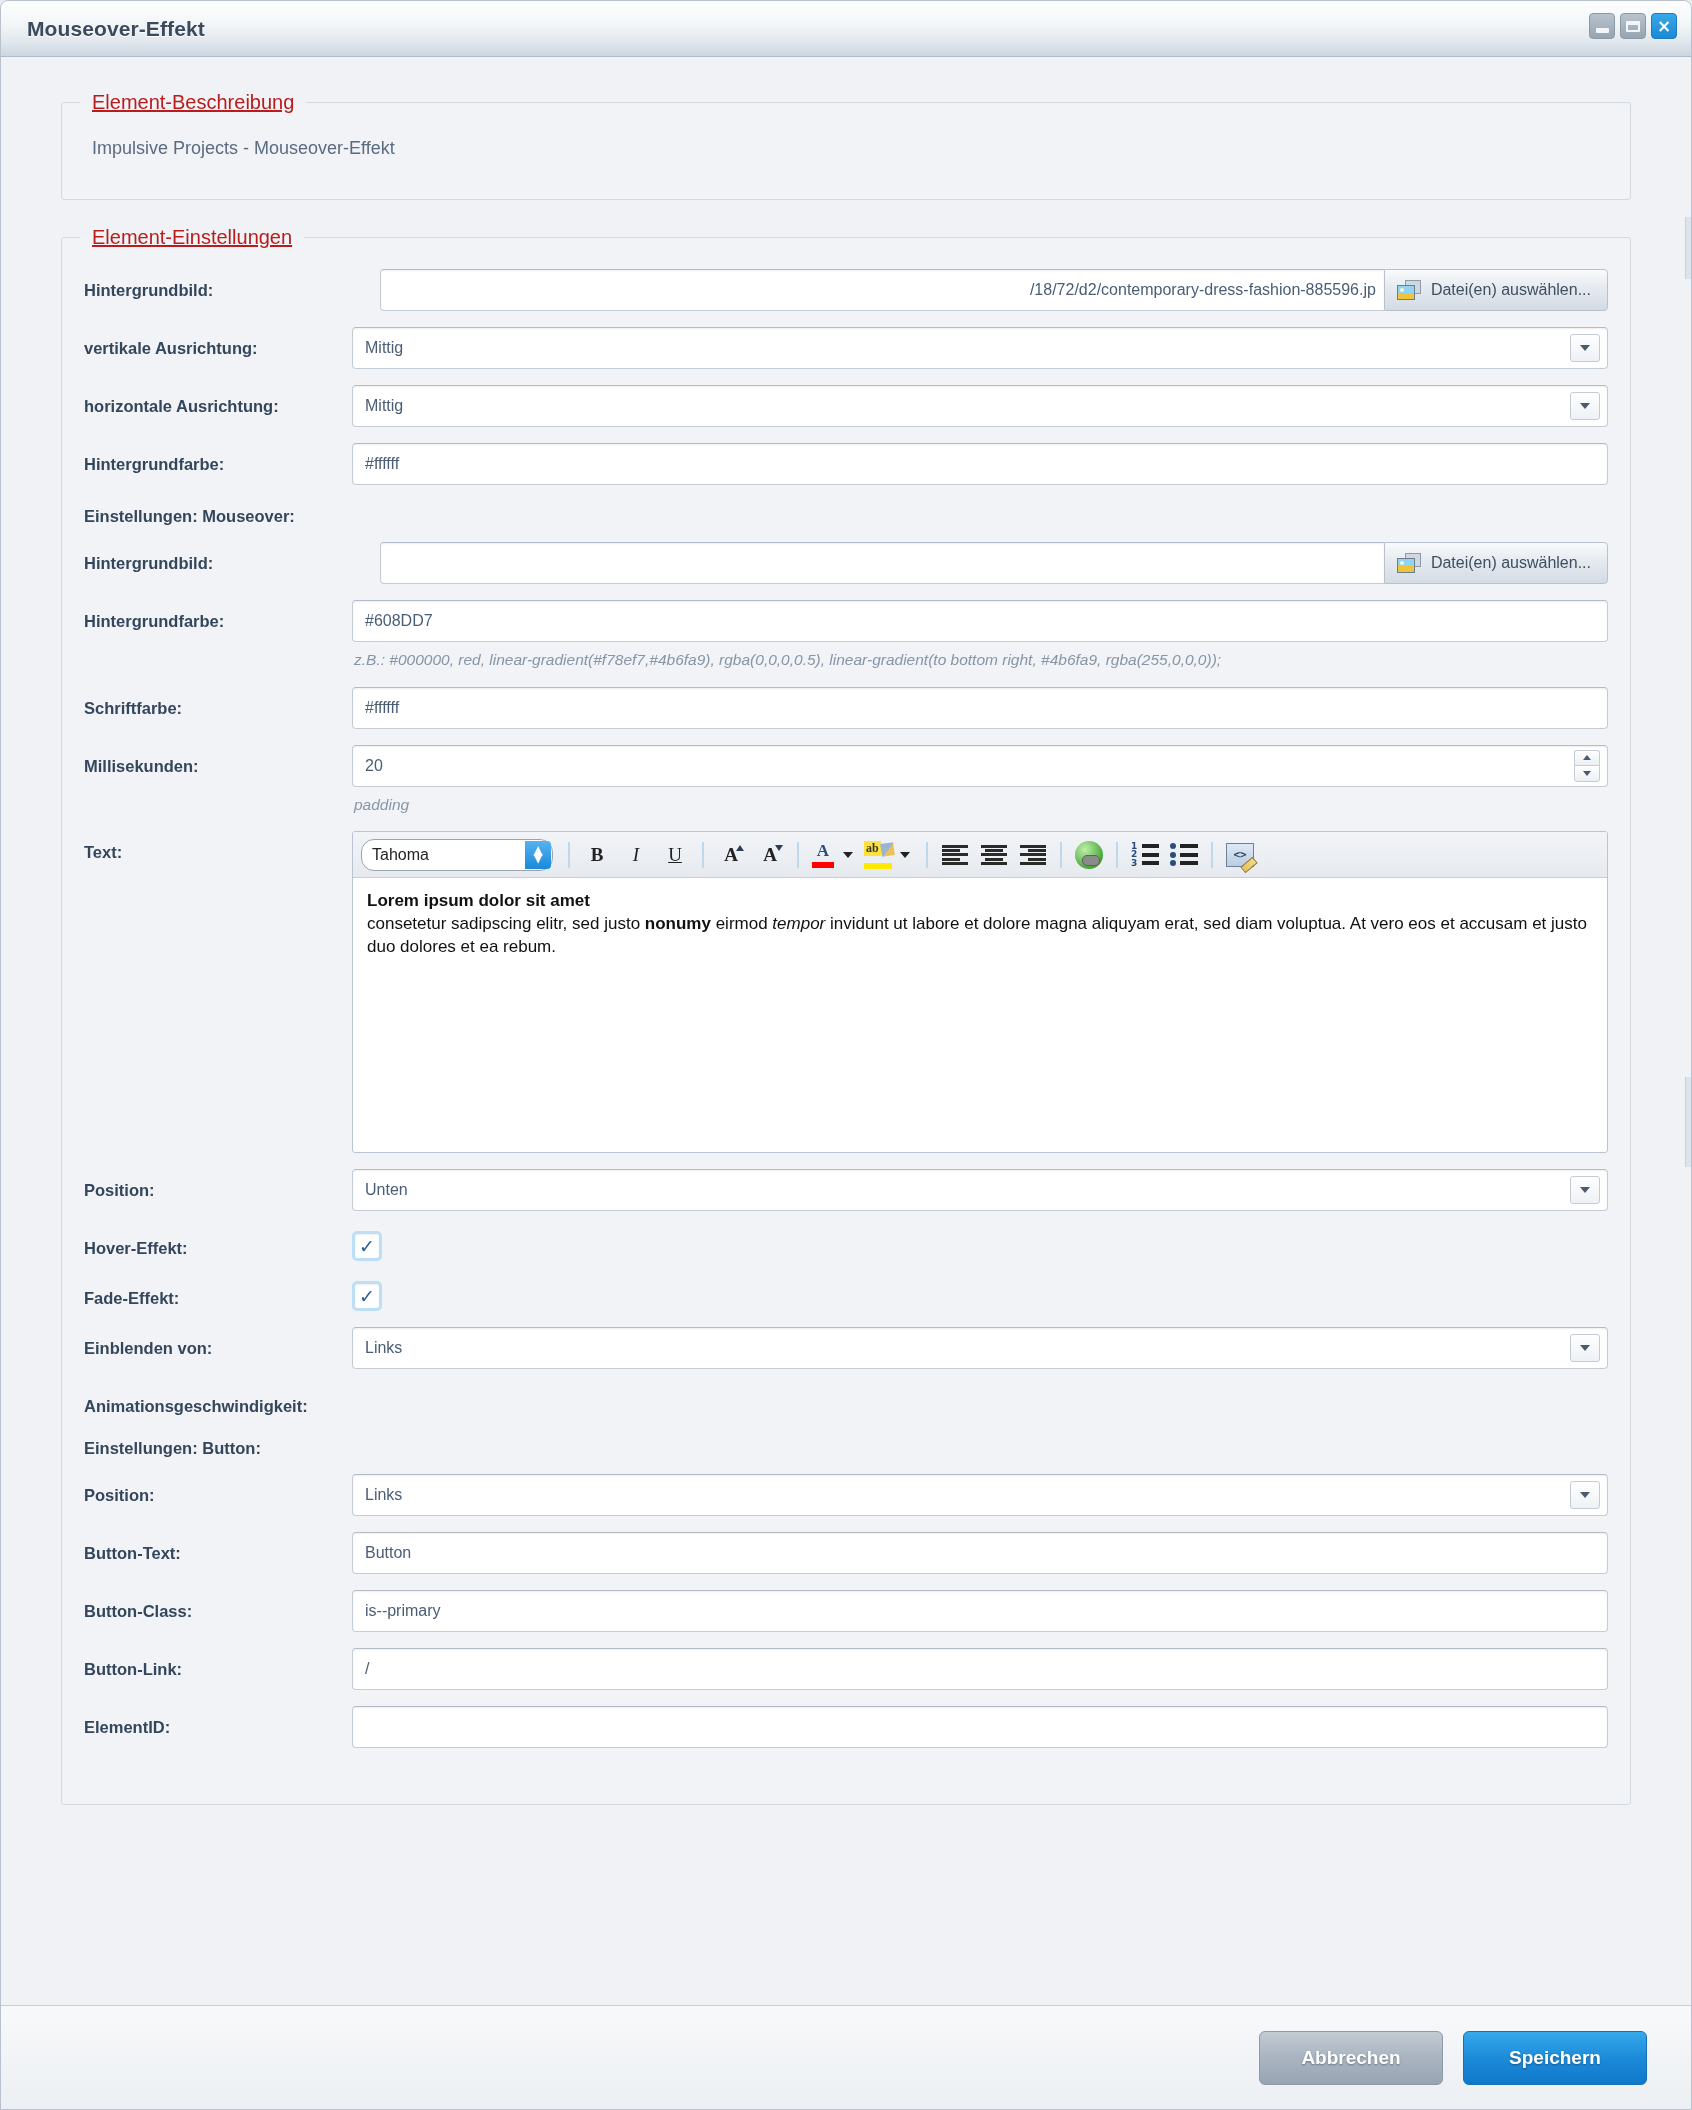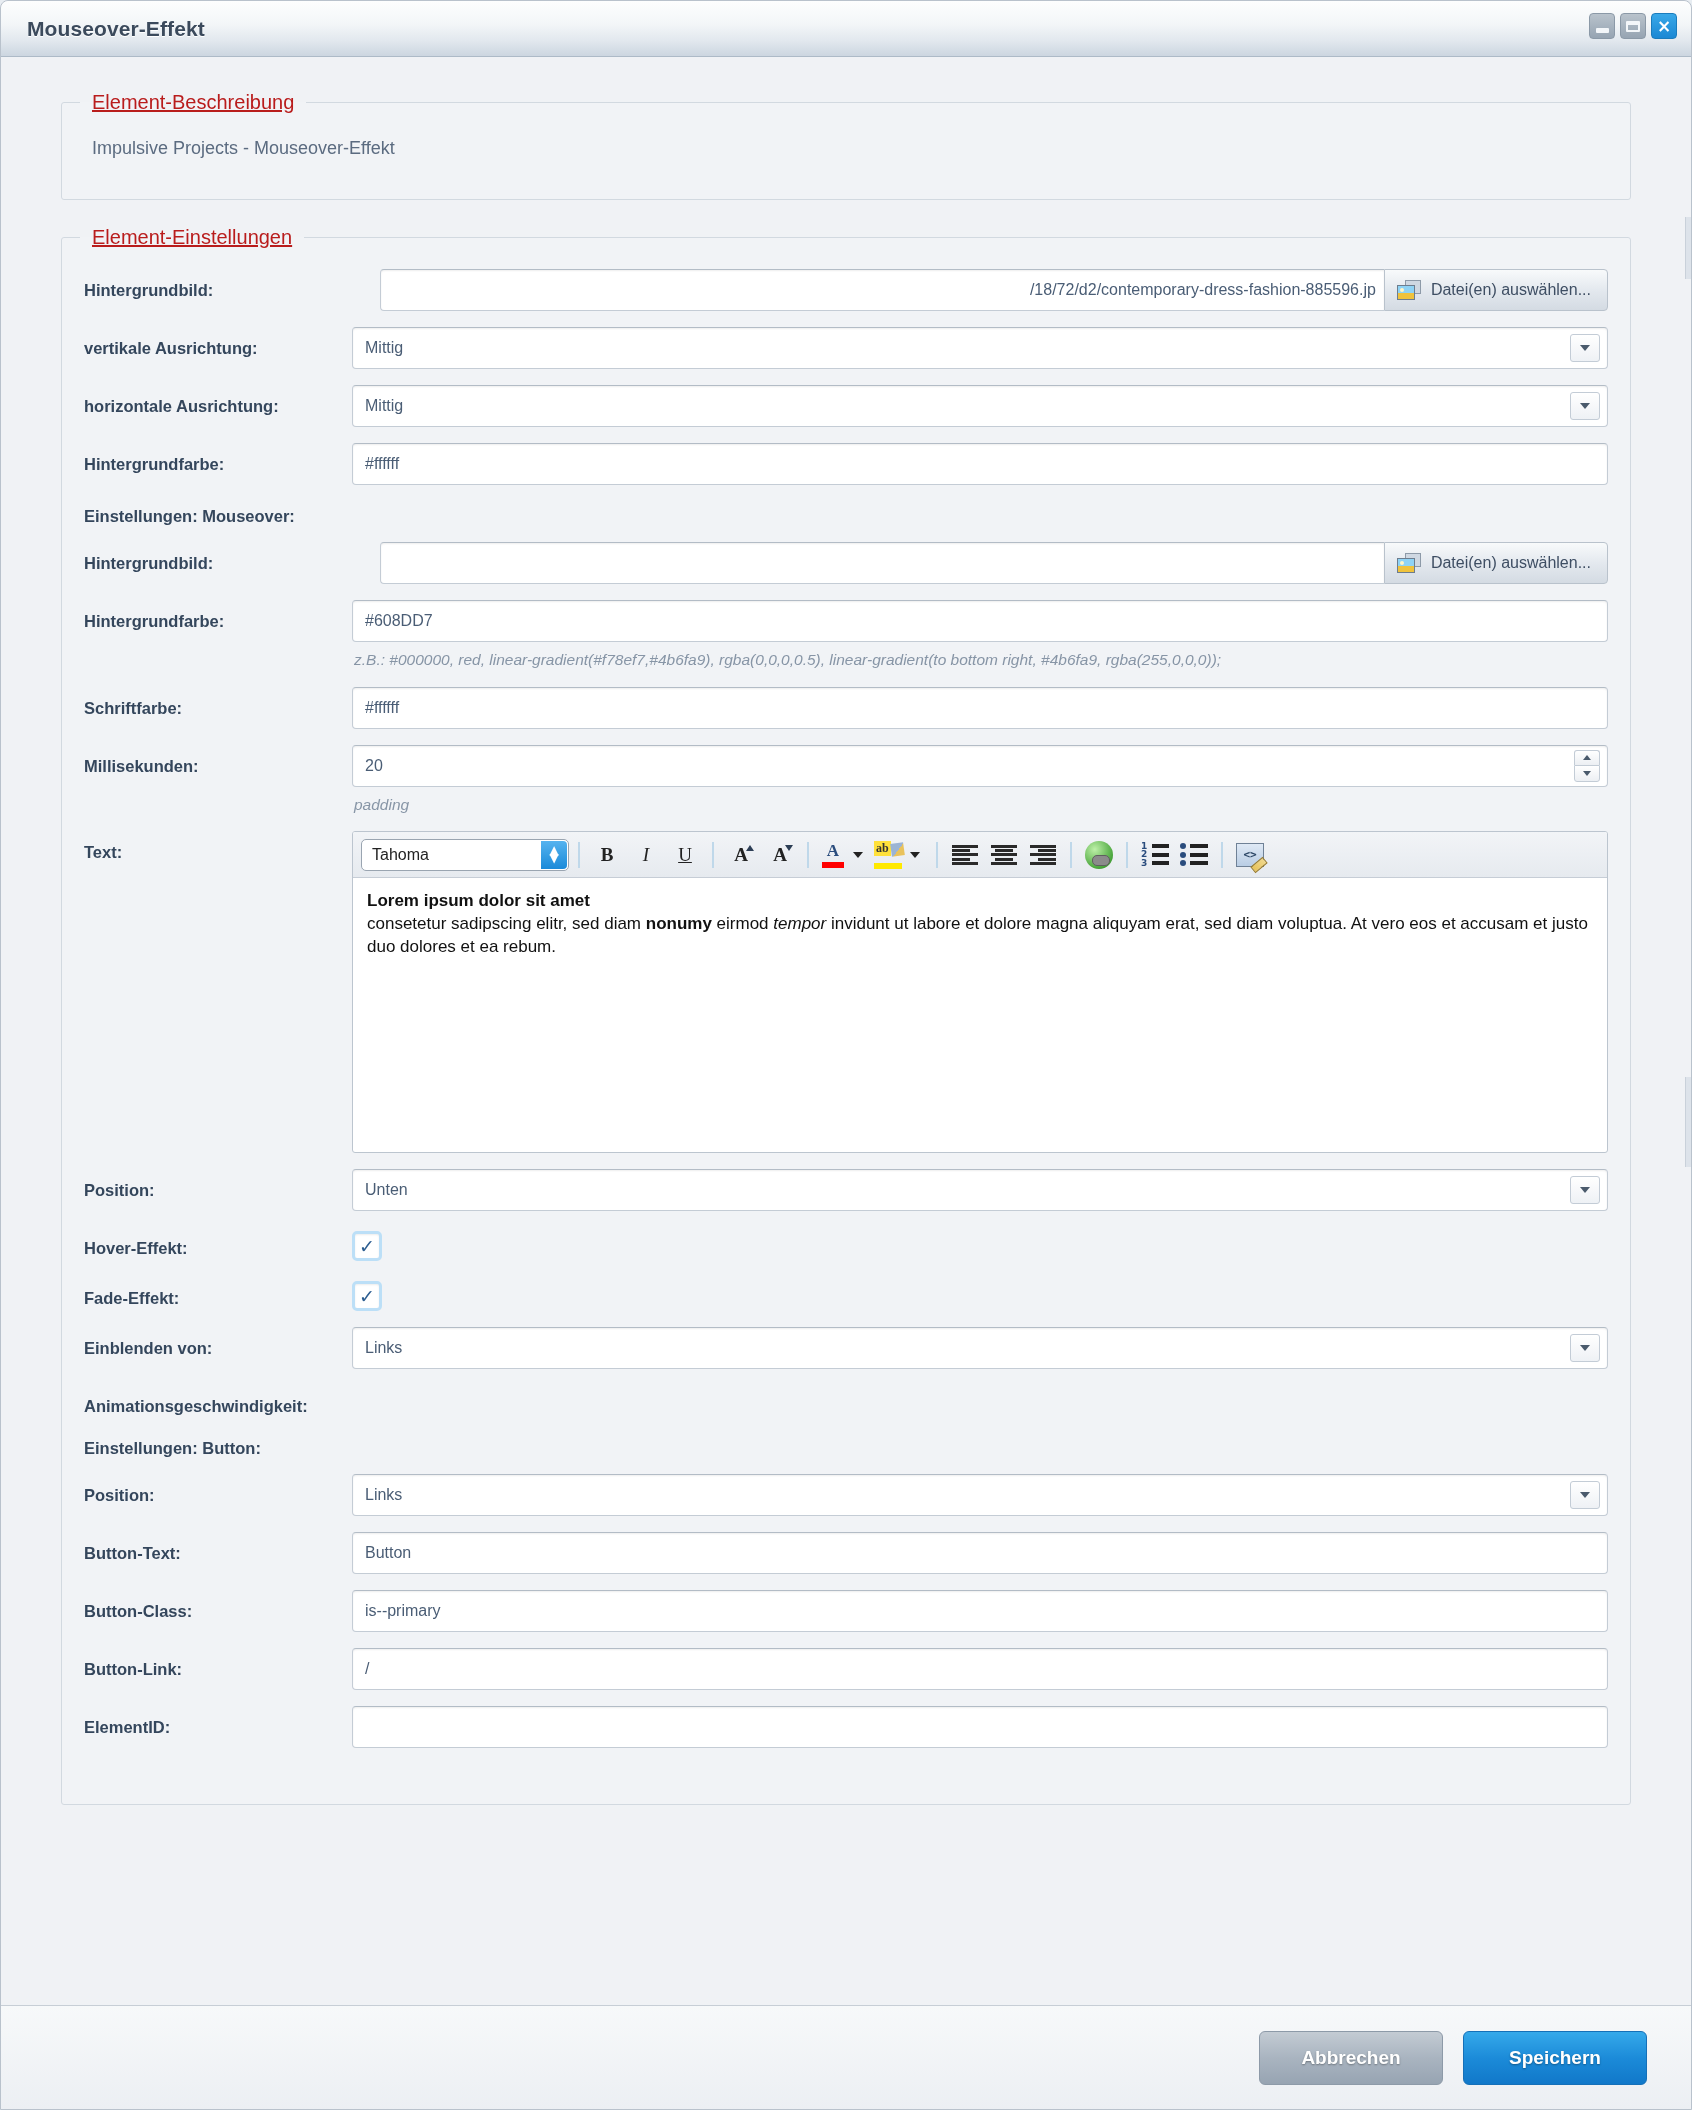--- a/index.html
+++ b/index.html
@@ -274,29 +274,30 @@
   .ed-toolbar {
     height: 46px;
     background: linear-gradient(to bottom, #f2f4f7, #e6eaef);
     border-bottom: 1px solid #c6cdd6;
     display: flex;
     align-items: center;
     padding: 0 8px;
     gap: 3px;
   }
   .font-select {
-    width: 208px; height: 32px;
+    width: 192px; height: 32px;
     border: 1px solid #9aa5b1;
-    border-radius: 5px;
+    border-radius: 13px;
     background: #ffffff;
     display: flex; align-items: center;
     font-size: 16px;
     color: #222;
     padding-left: 10px;
     position: relative;
+    margin-right: 6px;
   }
   .font-select .stepper {
     position: absolute;
     right: 1px; top: 1px;
     width: 26px; height: 28px;
     background: linear-gradient(to bottom, #55b3ef, #1a8ad9);
     border-radius: 0 4px 4px 0;
     color: #fff;
     display: flex; flex-direction: column;
     align-items: center; justify-content: center;
@@ -702,21 +703,21 @@
 
                 <div class="tb-sep"></div>
 
                 <div class="tb-btn">
                   <span class="src-ico">&lt;&gt;</span>
                 </div>
               </div>
 
               <div class="ed-content">
                 <div class="ttl">Lorem ipsum dolor sit amet</div>
-                <div><span>consetetur sadipscing elitr, sed diam </span><b>nonumy</b><span> eirmod </span><i>tempor</i><span> invidunt ut labore et dolore magna</span> <span>aliquyam erat, sed diam voluptua. At vero eos et accusam et justo duo dolores et ea rebum.</span></div>
+                <div><span>consetetur sadipscing elitr, sed justo </span><b>nonumy</b><span> eirmod </span><i>tempor</i><span> invidunt ut labore et dolore magna</span> <span>aliquyam erat, sed diam voluptua. At vero eos et accusam et justo duo dolores et ea rebum.</span></div>
               </div>
             </div>
           </div>
         </div>
 
         <div class="row">
           <div class="lbl">Position:</div>
           <div class="ctl select-wrap">
             <div class="inp">Unten</div>
             <div class="sel-arrow">

